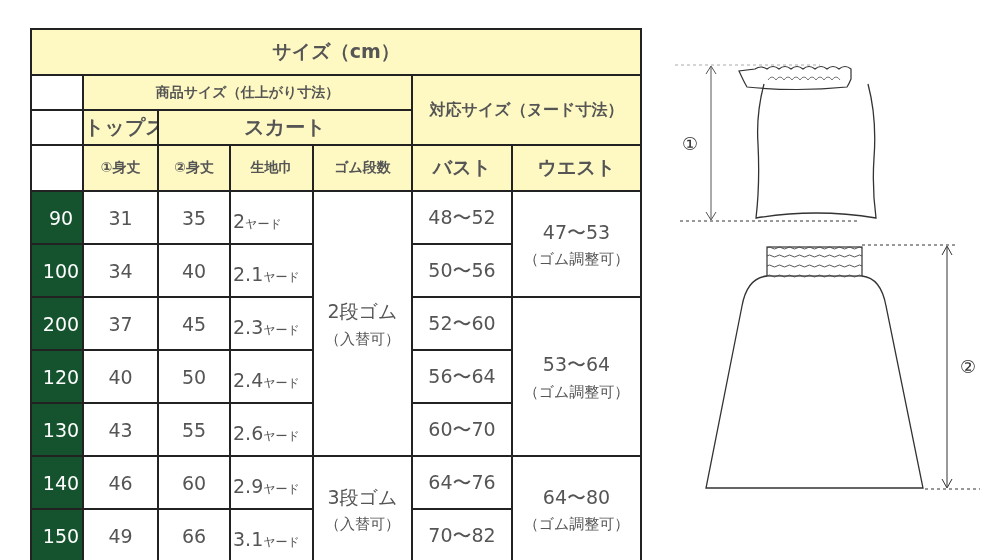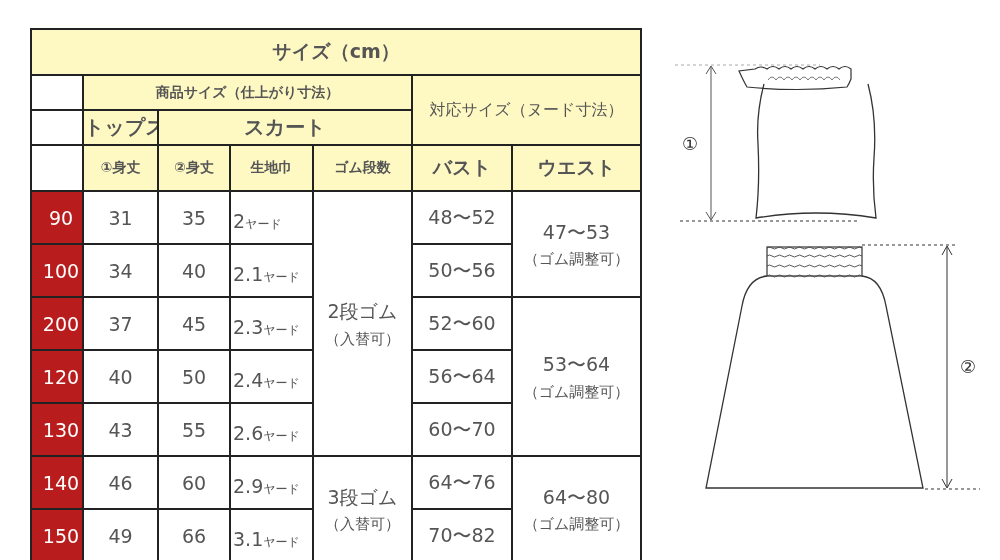--- a/index.html
+++ b/index.html
@@ -13,23 +13,23 @@
   table.size td {
     border: 2px solid #222; text-align: center; vertical-align: middle;
     padding: 0; color: #555; overflow: hidden; white-space: nowrap;
   }
   .hdr { background: #fef9c3; }
   .title { height: 44px; font-size: 19px; font-weight: bold; color: #555; }
   .h1 { height: 33px; font-size: 14px; font-weight: bold; margin-top: 19px; }
   .h2 { height: 33px; font-size: 20px; font-weight: bold; }
   .h3 { height: 44px; font-size: 14px; font-weight: bold; }
   .h3.big { font-size: 19px; }
-  .nude { font-size: 16px; font-weight: normal; margin-top: 9px; }
+  .nude { font-size: 16px; font-weight: bold; margin-top: 9px; }
   .blank { background: #fff; }
-  .size-cell { background: #b91c1c; color: #ffffff !important; font-size: 19px; text-align: right; padding-left: 8px !important; }
+  .size-cell { background: #14532d; color: #ffffff !important; font-size: 19px; text-align: right; padding-left: 8px !important; }
   tr.data td { height: 43px; font-size: 19px; }
   .yard { font-size: 19px; text-align: left !important; padding-left: 2px !important; padding-top: 8px !important; }
   .yard small { font-size: 12px; }
   .rubber { font-size: 18px; line-height: 1.6; }
   .rubber .sub, .waist .sub { font-size: 15px; display: block; }
   .waist { font-size: 19px; line-height: 1.6; }
   .illus { position: absolute; }
 </style>
 </head>
 <body>

